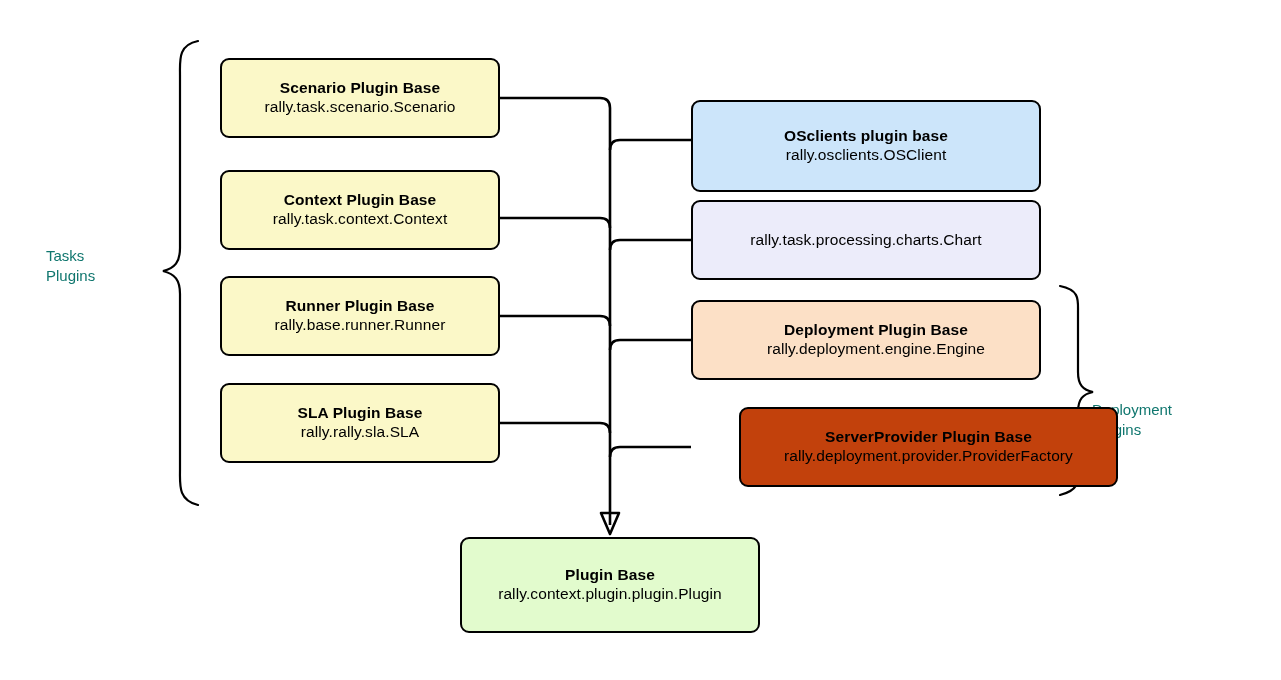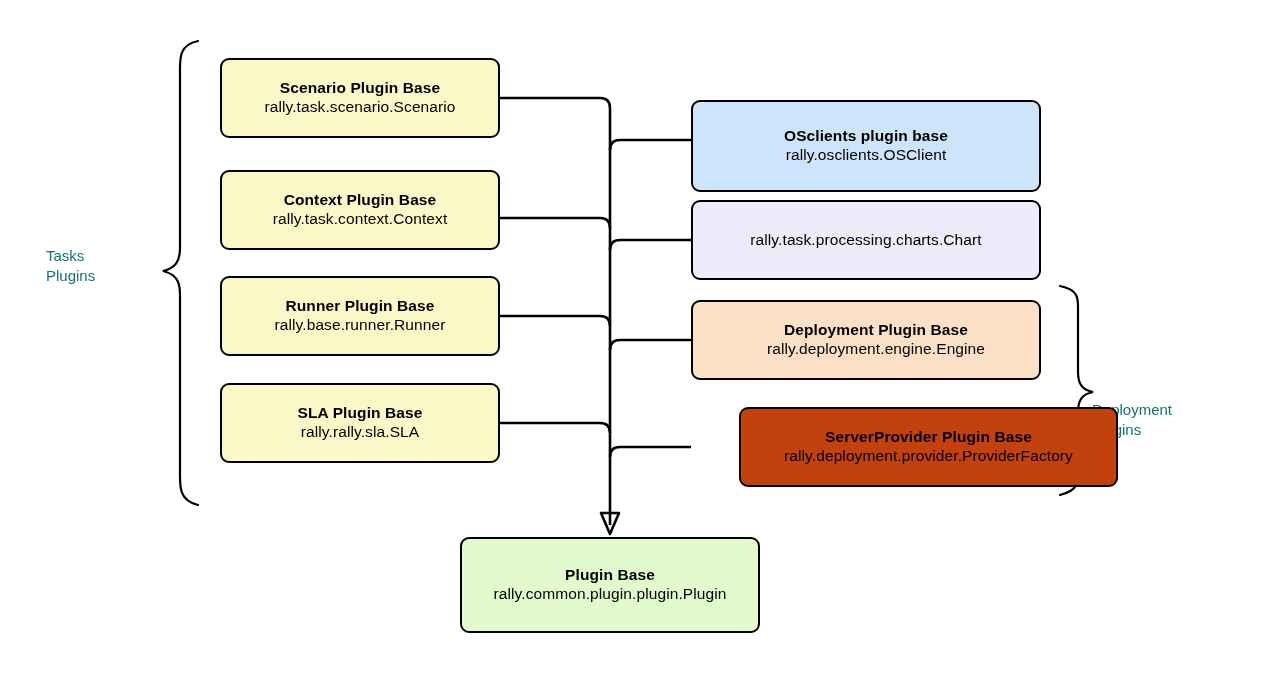--- a/index.html
+++ b/index.html
@@ -147,16 +147,16 @@
     <div class="path">rally.deployment.engine.Engine</div>
   </div>
 
   <div class="node" style="left:691px; top:407px; width:379px; height:80px; background:#c2410c;margin-left:48px;">
     <div class="title">ServerProvider Plugin Base</div>
     <div class="path">rally.deployment.provider.ProviderFactory</div>
   </div>
 
   <div class="node" style="left:460px; top:537px; width:300px; height:96px; background:#e2fbcd;">
     <div class="title">Plugin Base</div>
-    <div class="path">rally.common.plugin.plugin.Plugin</div>
+    <div class="path">rally.context.plugin.plugin.Plugin</div>
   </div>
 
 </div>
 
 </body></html>

